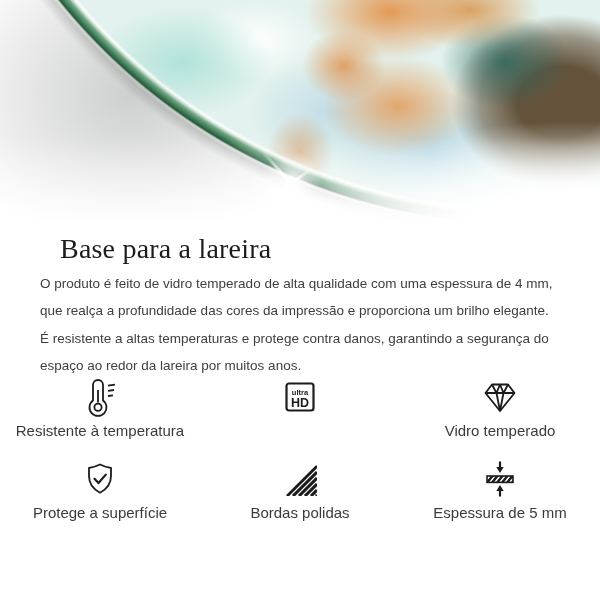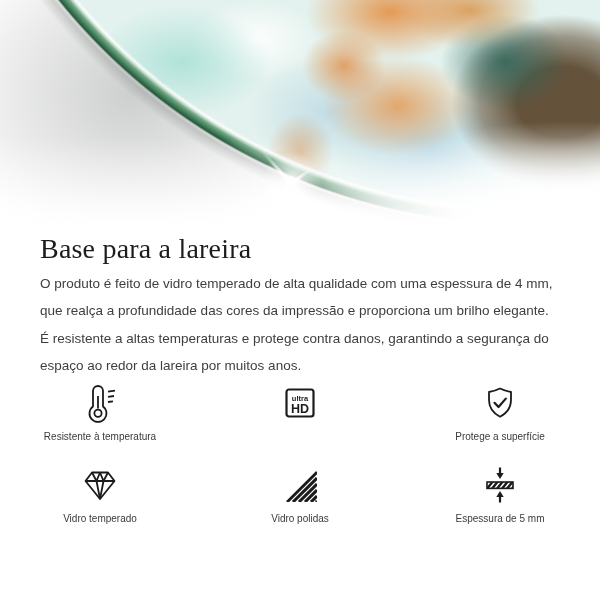--- a/index.html
+++ b/index.html
@@ -64,40 +64,40 @@
 
   .hero-fade{
     position:absolute;inset:0;pointer-events:none;
     background:
       radial-gradient(ellipse 430px 190px at 96% 112%, #ffffff 32%, rgba(255,255,255,0) 72%),
       linear-gradient(to bottom, rgba(255,255,255,0) 60%, rgba(255,255,255,.45) 80%, #ffffff 98%);
   }
 
   
   .title{
-    margin:0 40px 0 40px;
+    margin:0 40px 0 60px;
     font-family:"Liberation Serif", serif;
     font-weight:400;color:#1c1c1c;
     font-size:28px;line-height:37px;letter-spacing:.2px;
   }
   .title span{display:block;}
 
   .desc{
-    margin:3px 42px 10px 40px;
+    margin:3px 42px 4px 40px;
     color:#3e3e3e;font-size:13.5px;line-height:27.3px;
   }
 
   
   .features{
     margin-top:-8px;
     display:grid;grid-template-columns:repeat(3,1fr);row-gap:19px;
   }
   .feature{display:flex;flex-direction:column;align-items:center;text-align:center;}
   .feature .ic{width:44px;height:44px;}
-  .feature .lbl{margin-top:5px;font-size:10px;line-height:14px;color:#3a3a3a;}
+  .feature .lbl{margin-top:5px;font-size:15px;line-height:14px;color:#3a3a3a;}
   .ic svg{width:44px;height:44px;display:block;}
   .ic .st{fill:none;stroke:#1b1b1b;stroke-width:1.8;stroke-linejoin:round;}
   .ic .st2{fill:none;stroke:#1b1b1b;stroke-width:2.2;stroke-linejoin:round;}
   .ic .fl{fill:#1b1b1b;stroke:none;}
   .ic text{fill:#1b1b1b;font-family:"Liberation Sans",sans-serif;}
 </style>
 </head>
 <body>
 
 <div class="hero">
@@ -136,56 +136,56 @@
         <rect class="st2" x="8.5" y="8.5" width="27" height="27" rx="2.5"></rect>
         <text x="22" y="19.5" text-anchor="middle" font-size="7.5" font-weight="700">ultra</text>
         <text x="22" y="31.5" text-anchor="middle" font-size="12.5" font-weight="700">HD</text>
       </svg>
     </div>
   </div>
 
   <div class="feature">
     <div class="ic">
       <svg viewBox="0 0 44 44">
+        <path class="st" d="M7.5 18 L14 9.5 H30 L36.5 18 L22 36 Z"></path>
+        <path class="st" d="M7.5 18 H36.5 M14 9.5 L18.5 18 M22 9.5 L18.5 18 M22 9.5 L25.5 18 M30 9.5 L25.5 18 M18.5 18 L22 36 M25.5 18 L22 36"></path>
+      </svg>
+    </div>
+    <div class="lbl">Vidro temperado</div>
+  </div>
+
+  <div class="feature">
+    <div class="ic">
+      <svg viewBox="0 0 44 44">
         <path class="st" d="M22 7.5 C25 9 29 10.3 33 11 v8 c0 8.6 -5.4 13.8 -11 16.7 C16.4 32.8 11 27.6 11 19 v-8 c4 -0.7 8 -2 11 -3.5 z"></path>
         <path class="st2" d="M16.5 21.8 l4 4.2 l7.3 -8.4" stroke-linecap="round"></path>
       </svg>
     </div>
     <div class="lbl">Protege a superfície</div>
-  </div>
-
-  <div class="feature">
-    <div class="ic">
-      <svg viewBox="0 0 44 44">
-        <path class="st" d="M7.5 18 L14 9.5 H30 L36.5 18 L22 36 Z"></path>
-        <path class="st" d="M7.5 18 H36.5 M14 9.5 L18.5 18 M22 9.5 L18.5 18 M22 9.5 L25.5 18 M30 9.5 L25.5 18 M18.5 18 L22 36 M25.5 18 L22 36"></path>
-      </svg>
-    </div>
-    <div class="lbl">Vidro temperado</div>
   </div>
 
   <div class="feature">
     <div class="ic">
       <svg viewBox="0 0 44 44">
         <defs>
             <clipPath id="triClip">
               <path d="M7 39 L39 7 L39 39 Z"></path>
             </clipPath>
           </defs>
         <g clip-path="url(#triClip)" stroke="#1b1b1b" stroke-width="3.1">
           <line x1="9" y1="39" x2="39" y2="9"></line>
           <line x1="15" y1="39" x2="39" y2="15"></line>
           <line x1="21" y1="39" x2="39" y2="21"></line>
           <line x1="27" y1="39" x2="39" y2="27"></line>
           <line x1="33" y1="39" x2="39" y2="33"></line>
           <line x1="38" y1="39" x2="39" y2="38"></line>
         </g>
       </svg>
     </div>
-    <div class="lbl">Vidro polidas</div>
+    <div class="lbl">Bordas polidas</div>
   </div>
 
   <div class="feature">
     <div class="ic">
       <svg viewBox="0 0 44 44">
         <defs>
             <clipPath id="barClip">
               <rect x="9" y="19" width="26" height="6.4"></rect>
             </clipPath>
           </defs>

